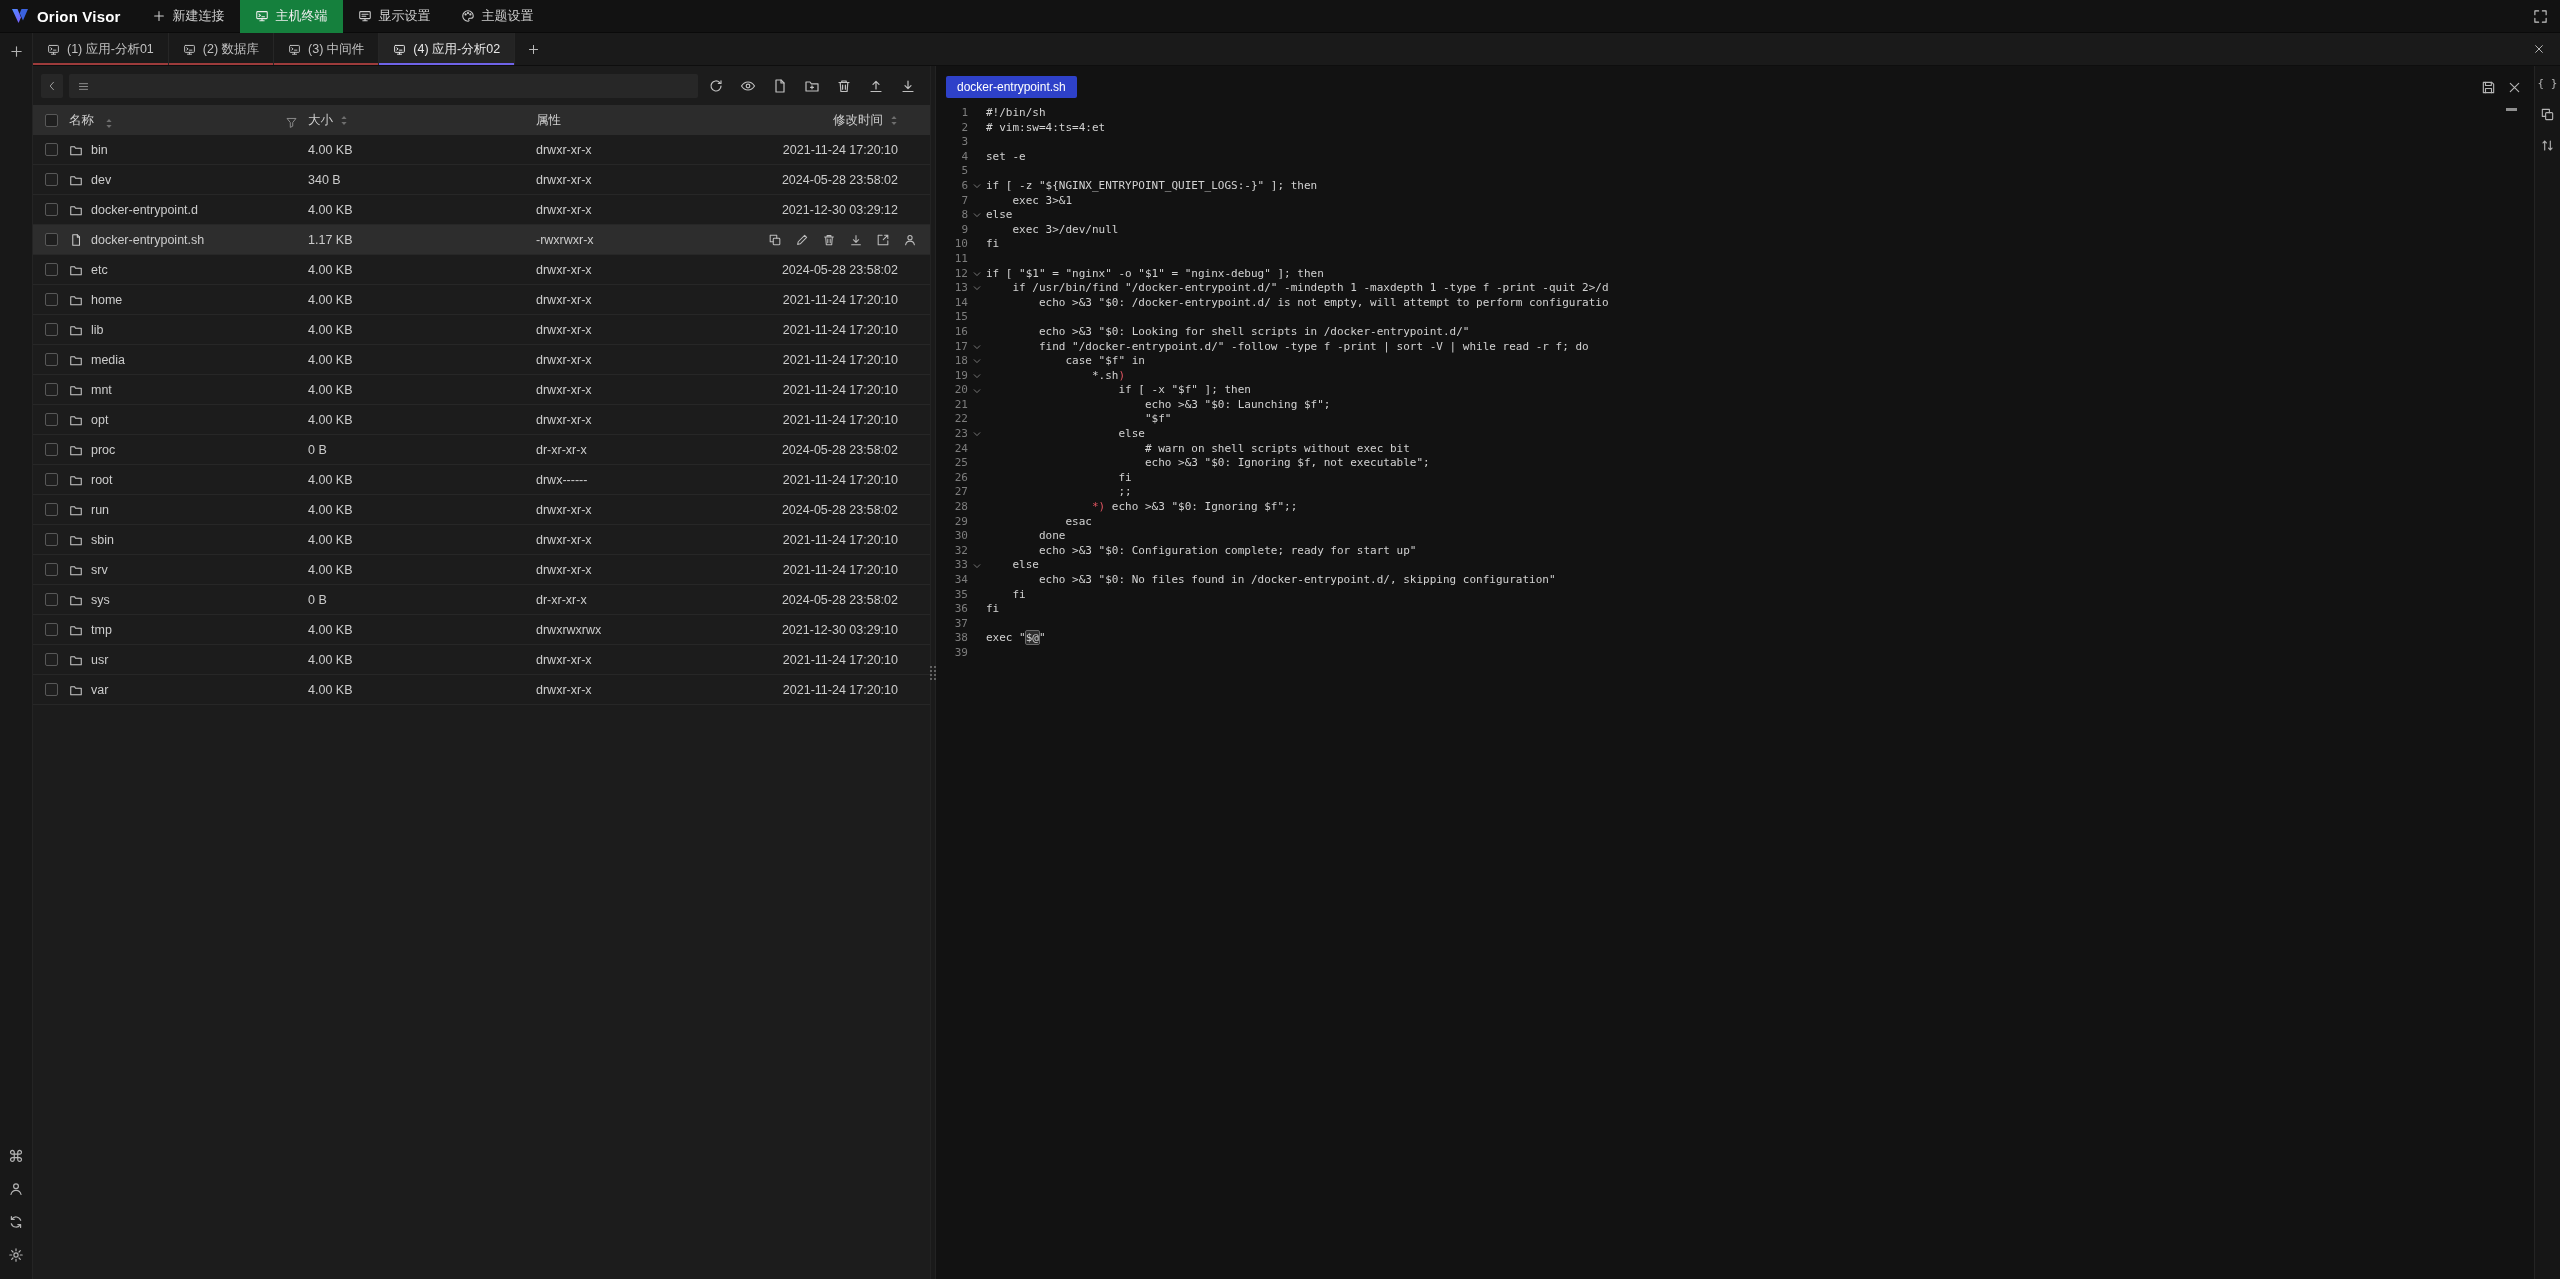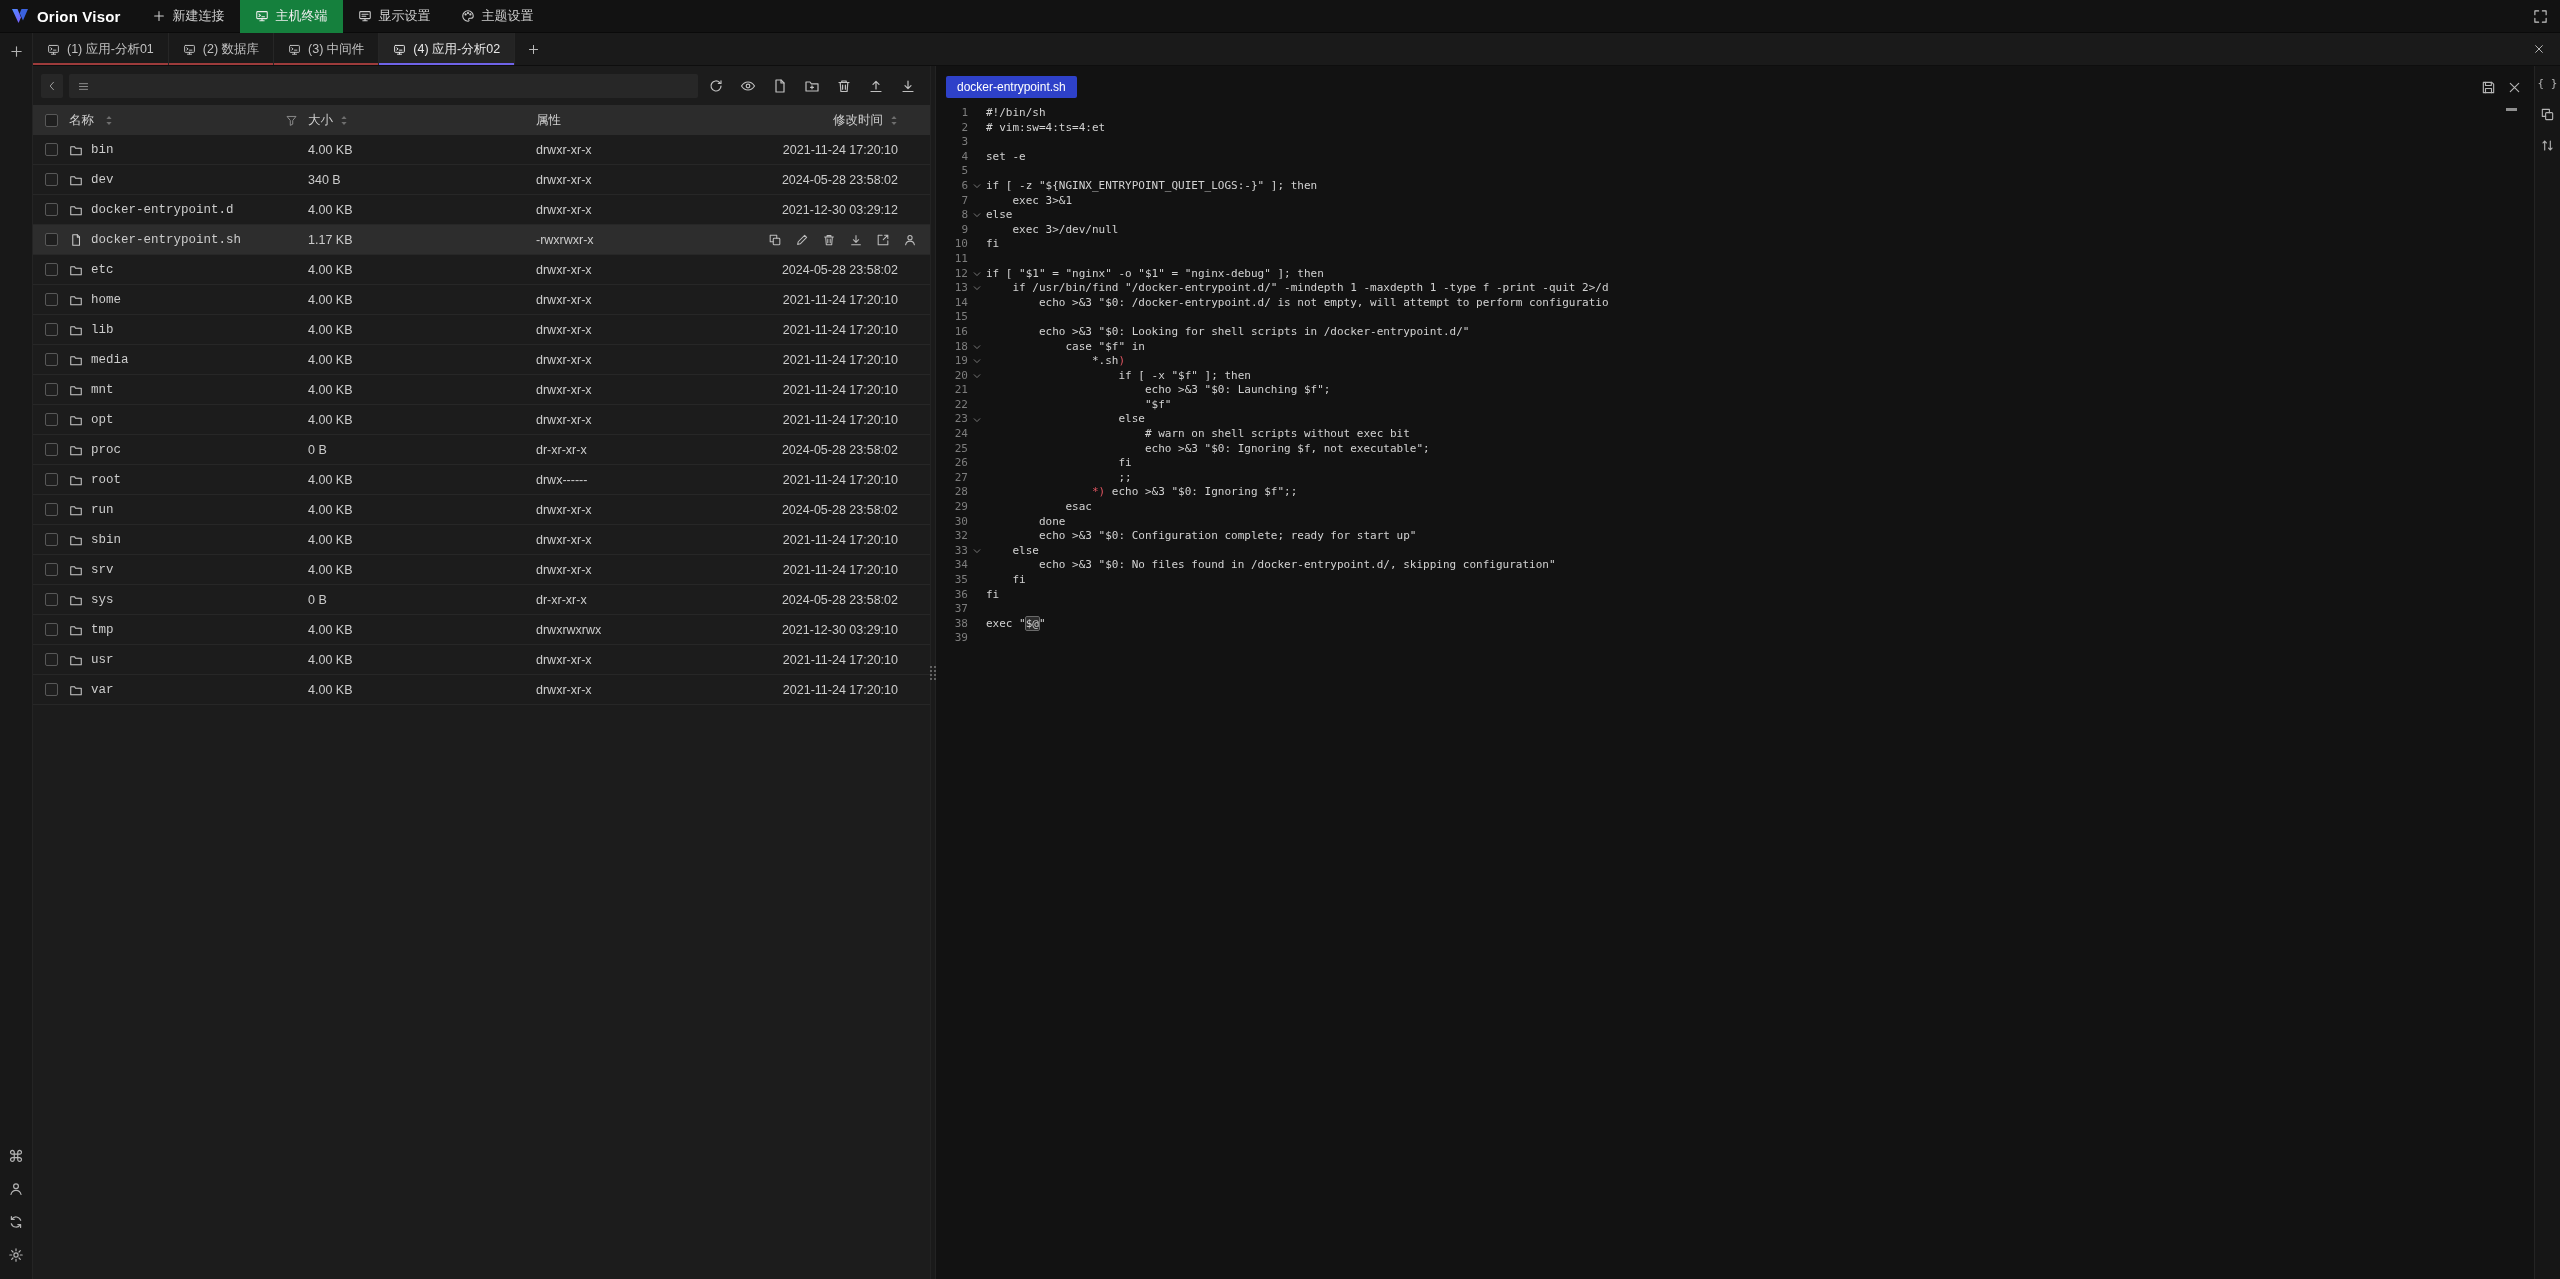--- a/index.html
+++ b/index.html
@@ -47,21 +47,21 @@
   .path-input { flex:1; background:transparent; border:none; outline:none; color:#cfcfcf; font-size:12.5px; font-family:"Liberation Sans",sans-serif; }
   .ftool-icons { display:flex; gap:8px; padding-right:2px; }
   .ftool-icon { width:24px; height:24px; display:flex; align-items:center; justify-content:center; color:#c0c0c0; cursor:pointer; border-radius:2px; }
 
   .ftable { flex:1; overflow:hidden; font-size:12.5px; display:flex; flex-direction:column; }
   .frow-header { height:30px; flex:0 0 30px; background:#2c2c2c; display:flex; align-items:center; color:#cfcfcf; }
   .frow { height:30px; flex:0 0 30px; display:flex; align-items:center; border-bottom:1px solid #272727; color:#cccccc; cursor:pointer; }
   .frow.hover { background:#2d2d2d; }
   .col-check { width:36px; flex:0 0 36px; display:flex; justify-content:center; }
   .cb { width:13px; height:13px; border:1px solid #585858; border-radius:2px; background:#1f1f1f; cursor:pointer; }
-  .col-name { width:239px; flex:0 0 239px; display:flex; align-items:center; gap:8px; overflow:hidden;font-family:Liberation Mono, monospace; }
+  .col-name { width:239px; flex:0 0 239px; display:flex; align-items:flex-end; gap:8px; overflow:hidden; }
   .col-name .fname { white-space:nowrap; }
   .col-size { width:228px; flex:0 0 228px; display:flex; align-items:center; gap:4px; }
   .col-attr { width:230px; flex:0 0 230px; }
   .col-time { flex:1; display:flex; align-items:center; justify-content:flex-end; padding-right:32px; gap:4px; }
   .hdr-funnel { margin-left:auto; margin-right:10px; color:#8d8d8d; cursor:pointer; display:flex; }
   .sorts { display:flex; flex-direction:column; gap:1px; margin-left:3px; cursor:pointer; }
   .row-icon { color:#c9c9c9; display:flex; }
   .row-actions { display:flex; gap:9px; align-items:center; }
   .act-icon { width:18px; height:18px; display:flex; align-items:center; justify-content:center; color:#bdbdbd; cursor:pointer; }
   .ftable-fill { flex:1; }
@@ -990,20 +990,31 @@
                   <div class="ln">15</div>
                   <div class="fold"></div>
                   <div class="ctext"><span></span></div>
                 </div>
                 <div class="cline">
                   <div class="ln">16</div>
                   <div class="fold"></div>
                   <div class="ctext"><span>        echo &gt;&amp;3 "$0: Looking for shell scripts in /docker-entrypoint.d/"</span></div>
                 </div>
                 <div class="cline">
+                  <div class="ln">17</div>
+                  <div class="fold">
+                    <span class="ic" style="width: 10px; height: 10px;">
+                      <svg viewBox="0 0 16 16" fill="none" stroke="currentColor" stroke-width="1.2" stroke-linecap="round" stroke-linejoin="round">
+                        <path d="M3.5 6 8 10.5 12.5 6"></path>
+                      </svg>
+                    </span>
+                  </div>
+                  <div class="ctext"><span>        find "/docker-entrypoint.d/" -follow -type f -print | sort -V | while read -r f; do</span></div>
+                </div>
+                <div class="cline">
                   <div class="ln">18</div>
                   <div class="fold">
                     <span class="ic" style="width: 10px; height: 10px;">
                       <svg viewBox="0 0 16 16" fill="none" stroke="currentColor" stroke-width="1.2" stroke-linecap="round" stroke-linejoin="round">
                         <path d="M3.5 6 8 10.5 12.5 6"></path>
                       </svg>
                     </span>
                   </div>
                   <div class="ctext"><span>            case "$f" in</span></div>
                 </div>

